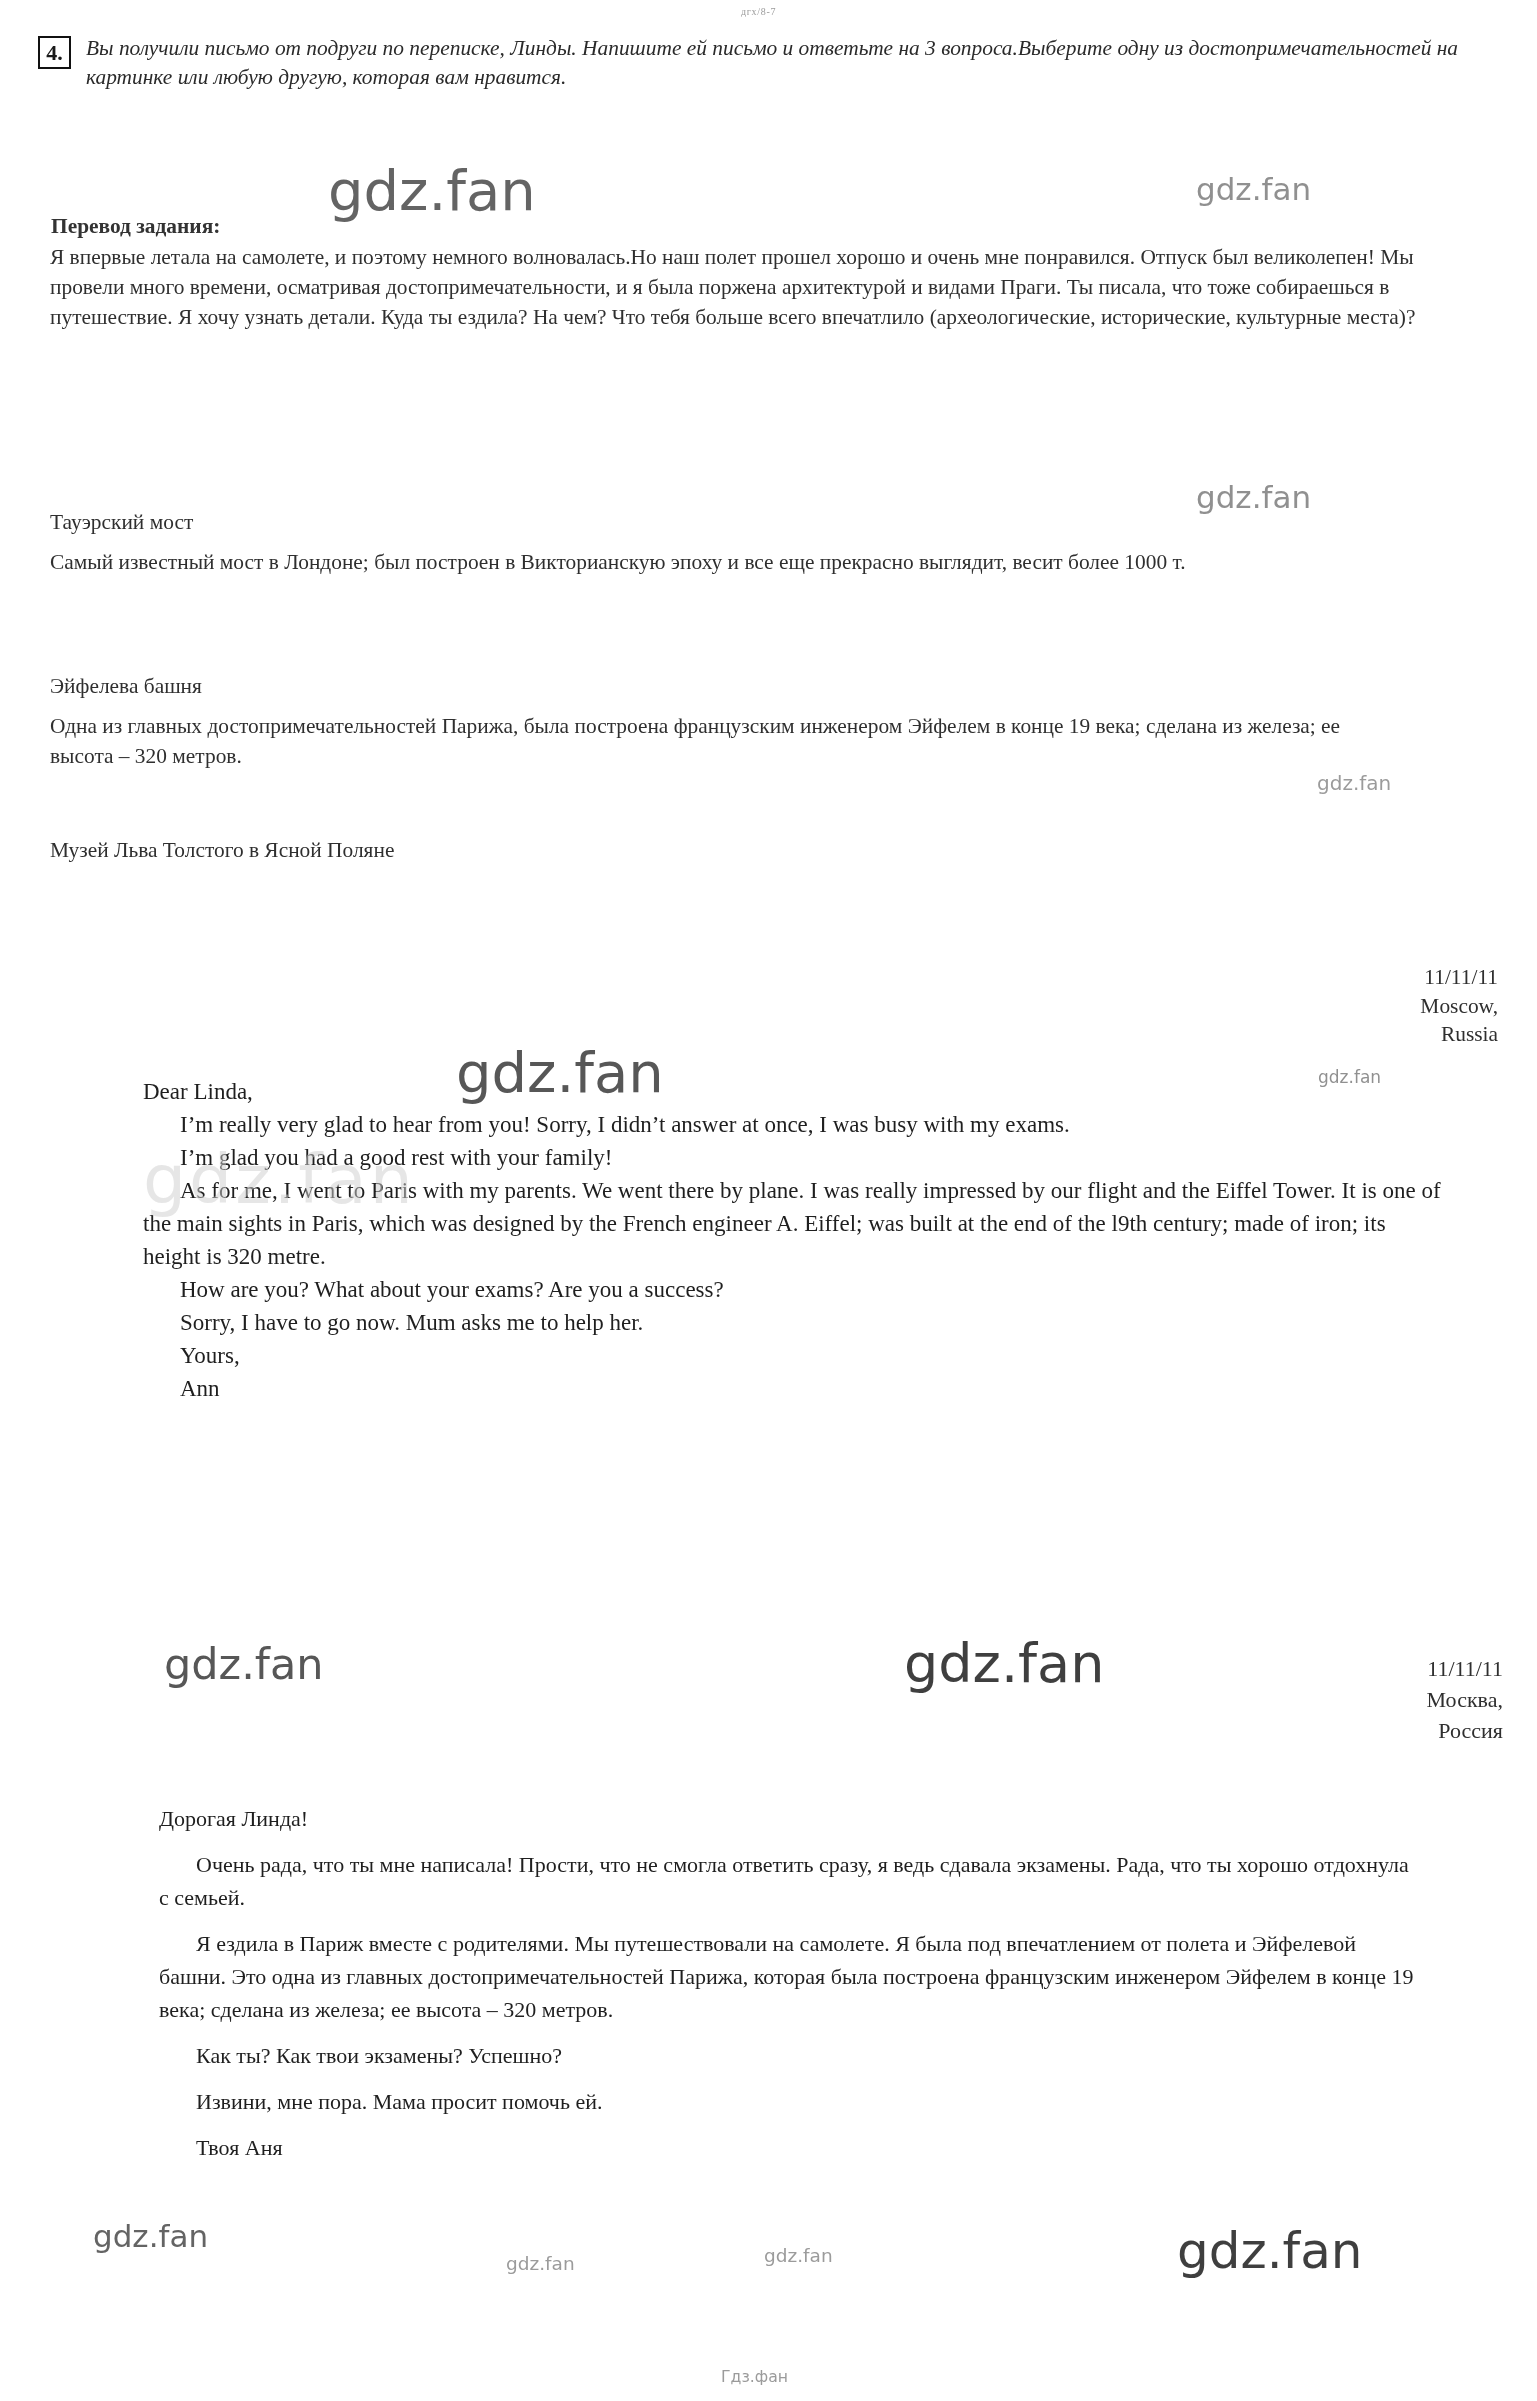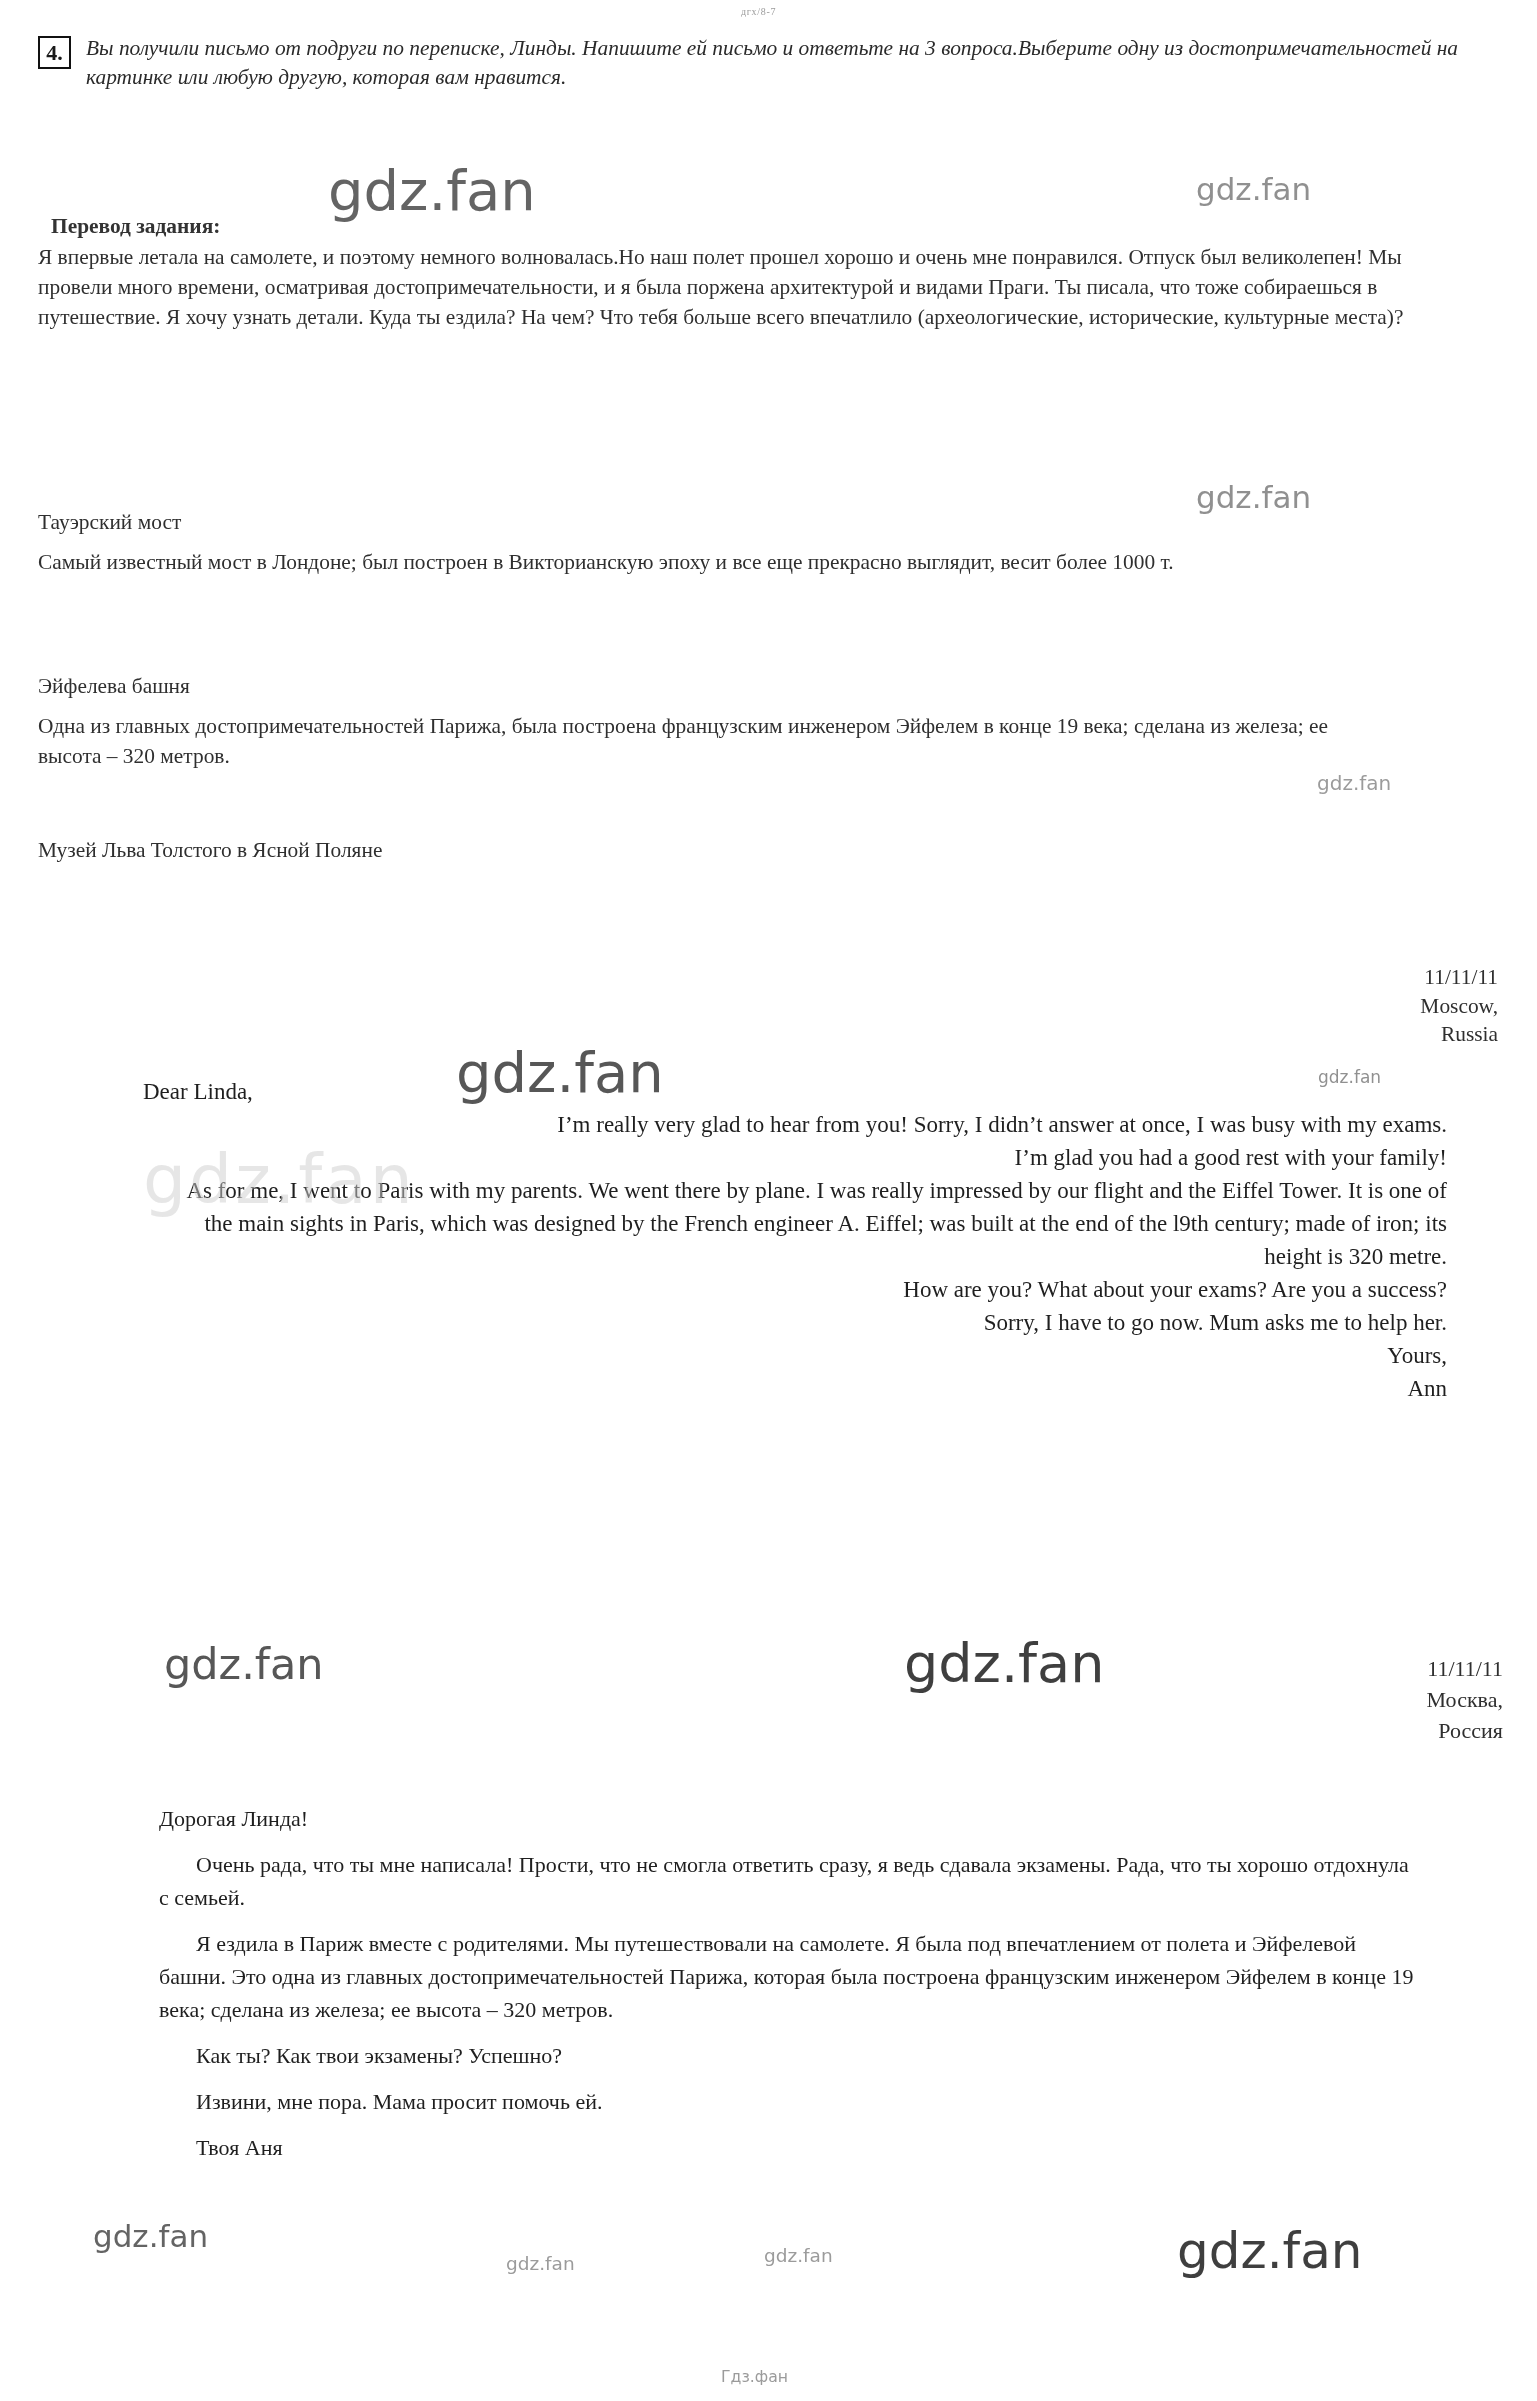--- a/index.html
+++ b/index.html
@@ -70,20 +70,21 @@
     color: #333;
     font-family: "Liberation Serif", serif;
   }
 
   .para {
     position: absolute;
     font-size: 21.4px;
     line-height: 30px;
     color: #2f2f2f;
     font-family: "Liberation Serif", serif;
+    margin-left: 12px;
   }
 
   #ru-intro   { left: 38px;  top: 242px;  width: 1418px; }
   #tower-h    { left: 38px;  top: 507px;  width: 855px; }
   #tower-p    { left: 38px;  top: 547px;  width: 1311px; }
   #eiffel-h   { left: 38px;  top: 671px;  width: 855px; }
   #eiffel-p   { left: 38px;  top: 711px;  width: 1311px; }
   #tolstoy-h  { left: 38px;  top: 835px; width: 998px; }
   #tolstoy-p  { left: 38px;  top: 875px; width: 1375px; }
 
@@ -101,21 +102,21 @@
 
   
   .letter {
     position: absolute;
     font-size: 23px;
     line-height: 33px;
     color: #1f1f1f;
     font-family: "Liberation Serif", serif;
   }
   #en-letter { left: 143px; top: 1075px; width: 1304px; }
-  #en-letter .ind { text-indent: 37px; text-align: right; }
+  #en-letter .ind { text-indent: 37px; }
   #en-letter p { margin: 0; }
 
   #ru-letter {
     left: 146px; top: 1789px; width: 1283px;
     font-size: 22px; line-height: 33px;
   }
   #ru-letter p { margin: 13px; }
   #ru-letter .ind { text-indent: 37px; }
 
   

